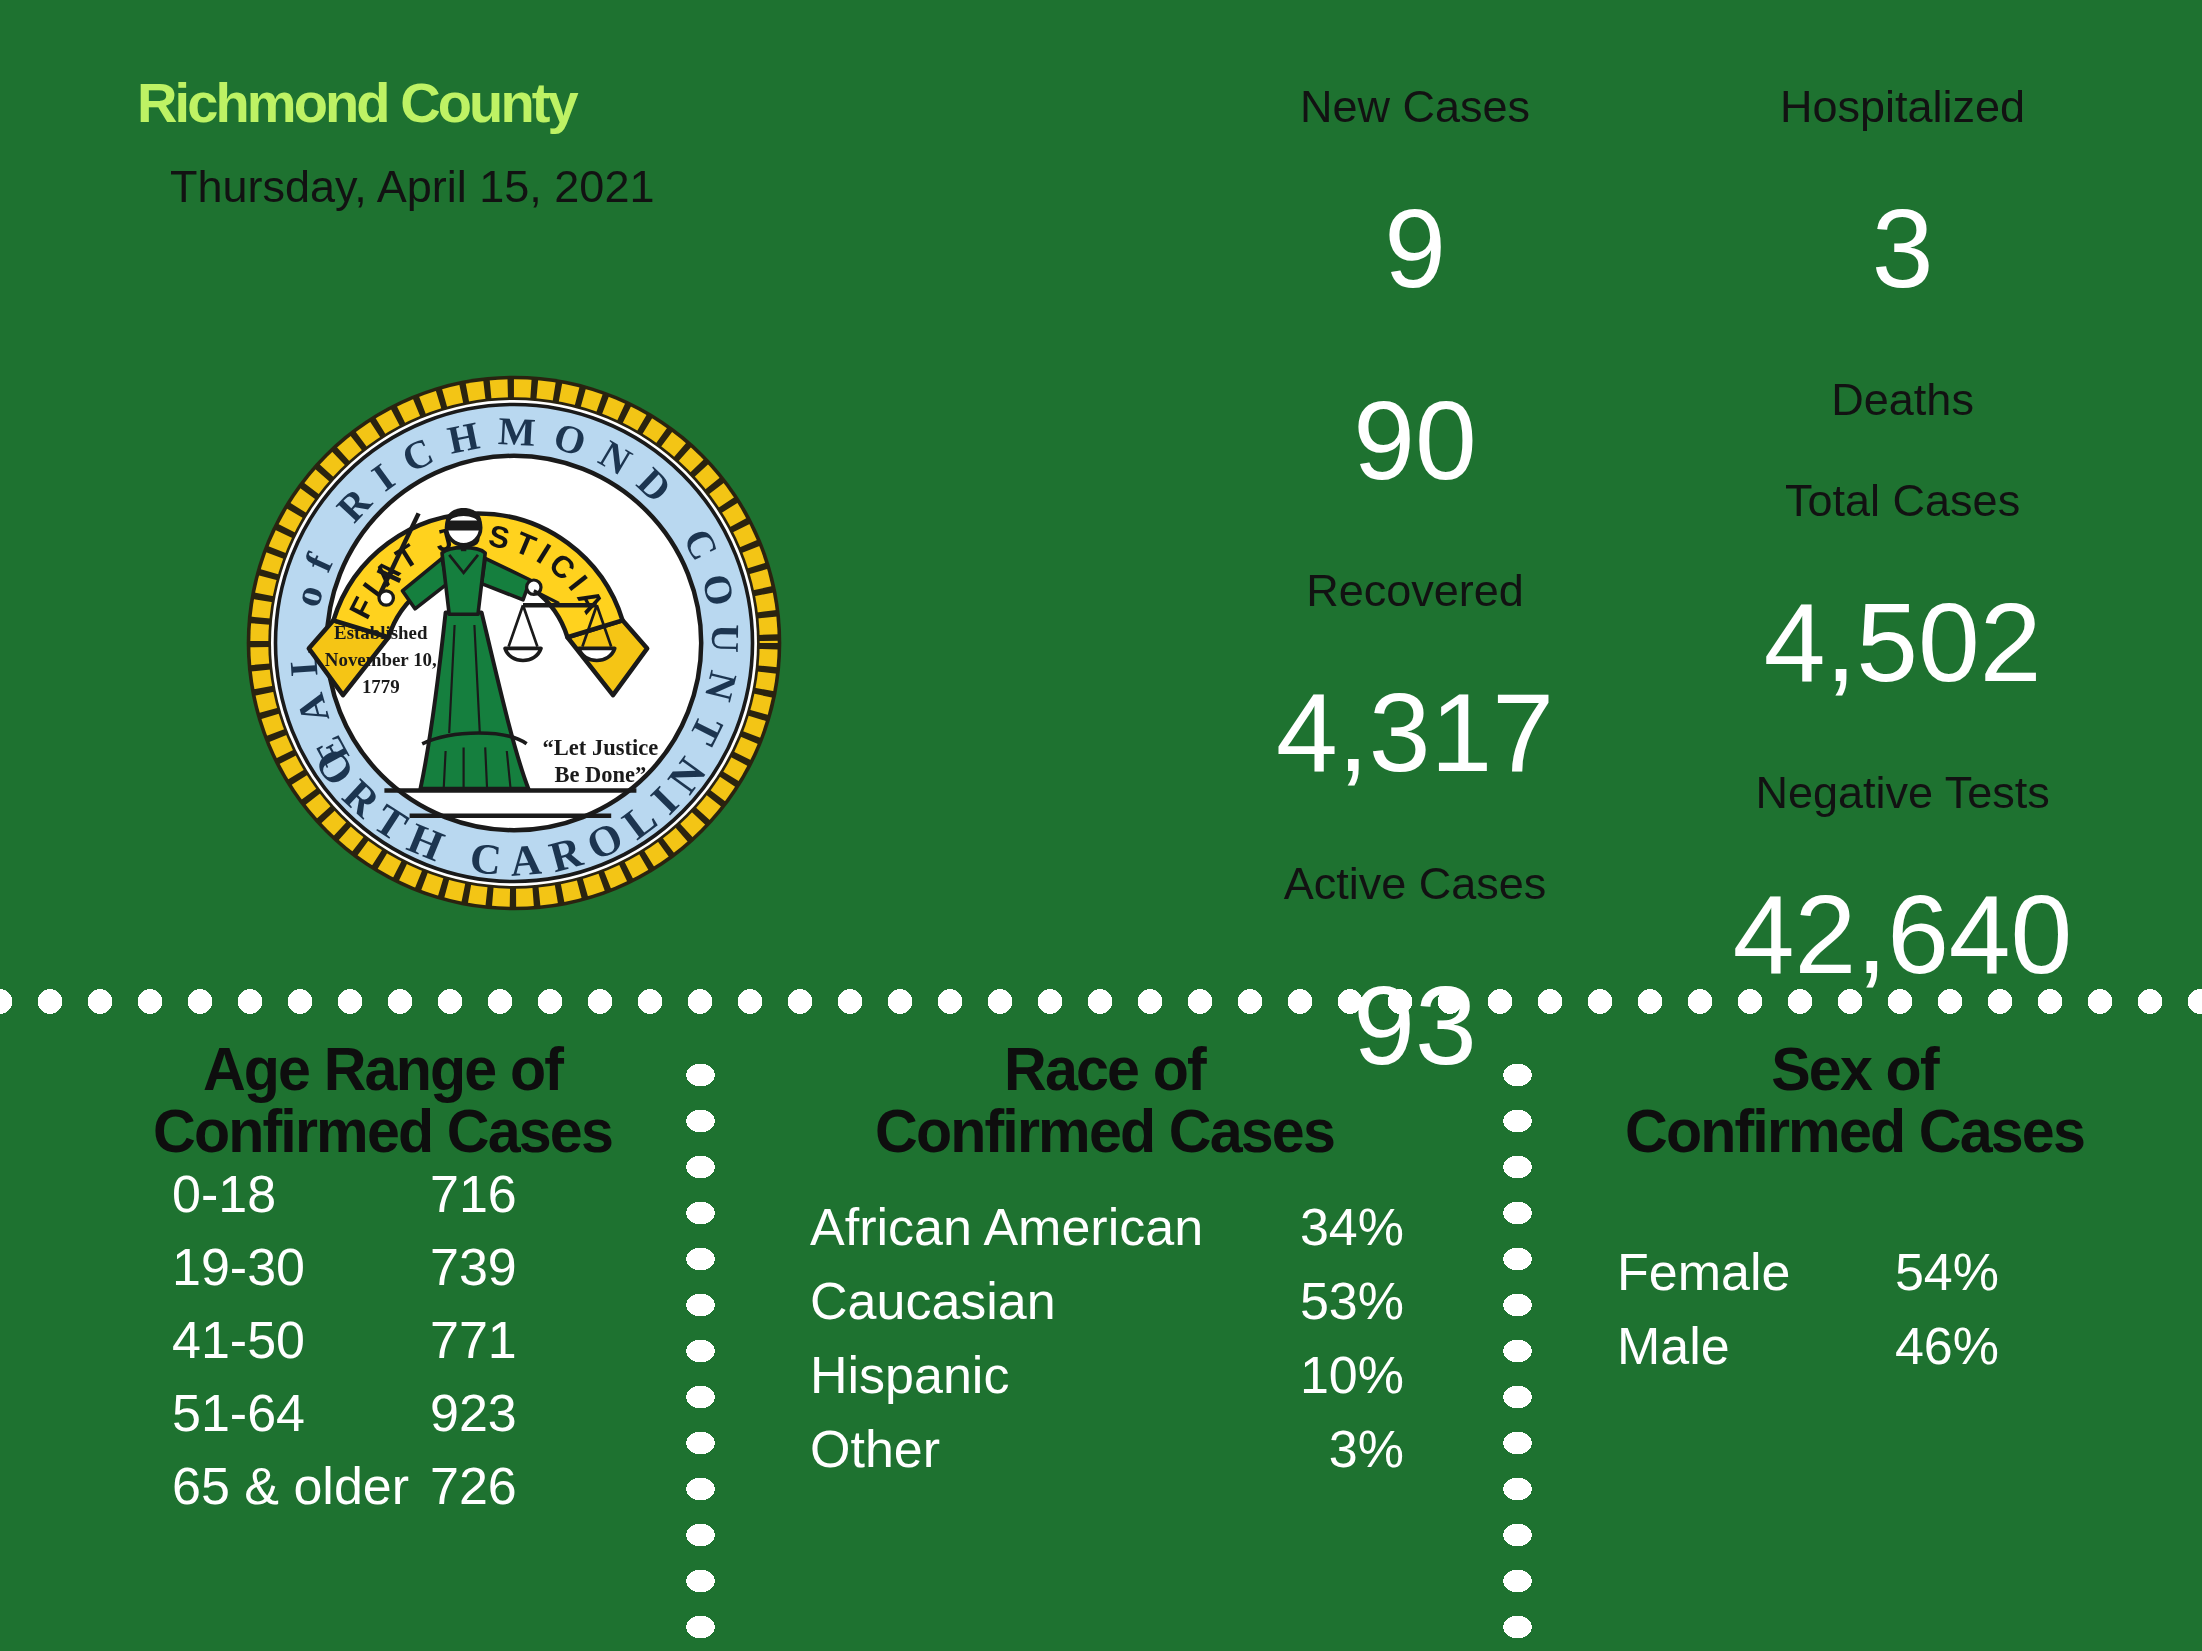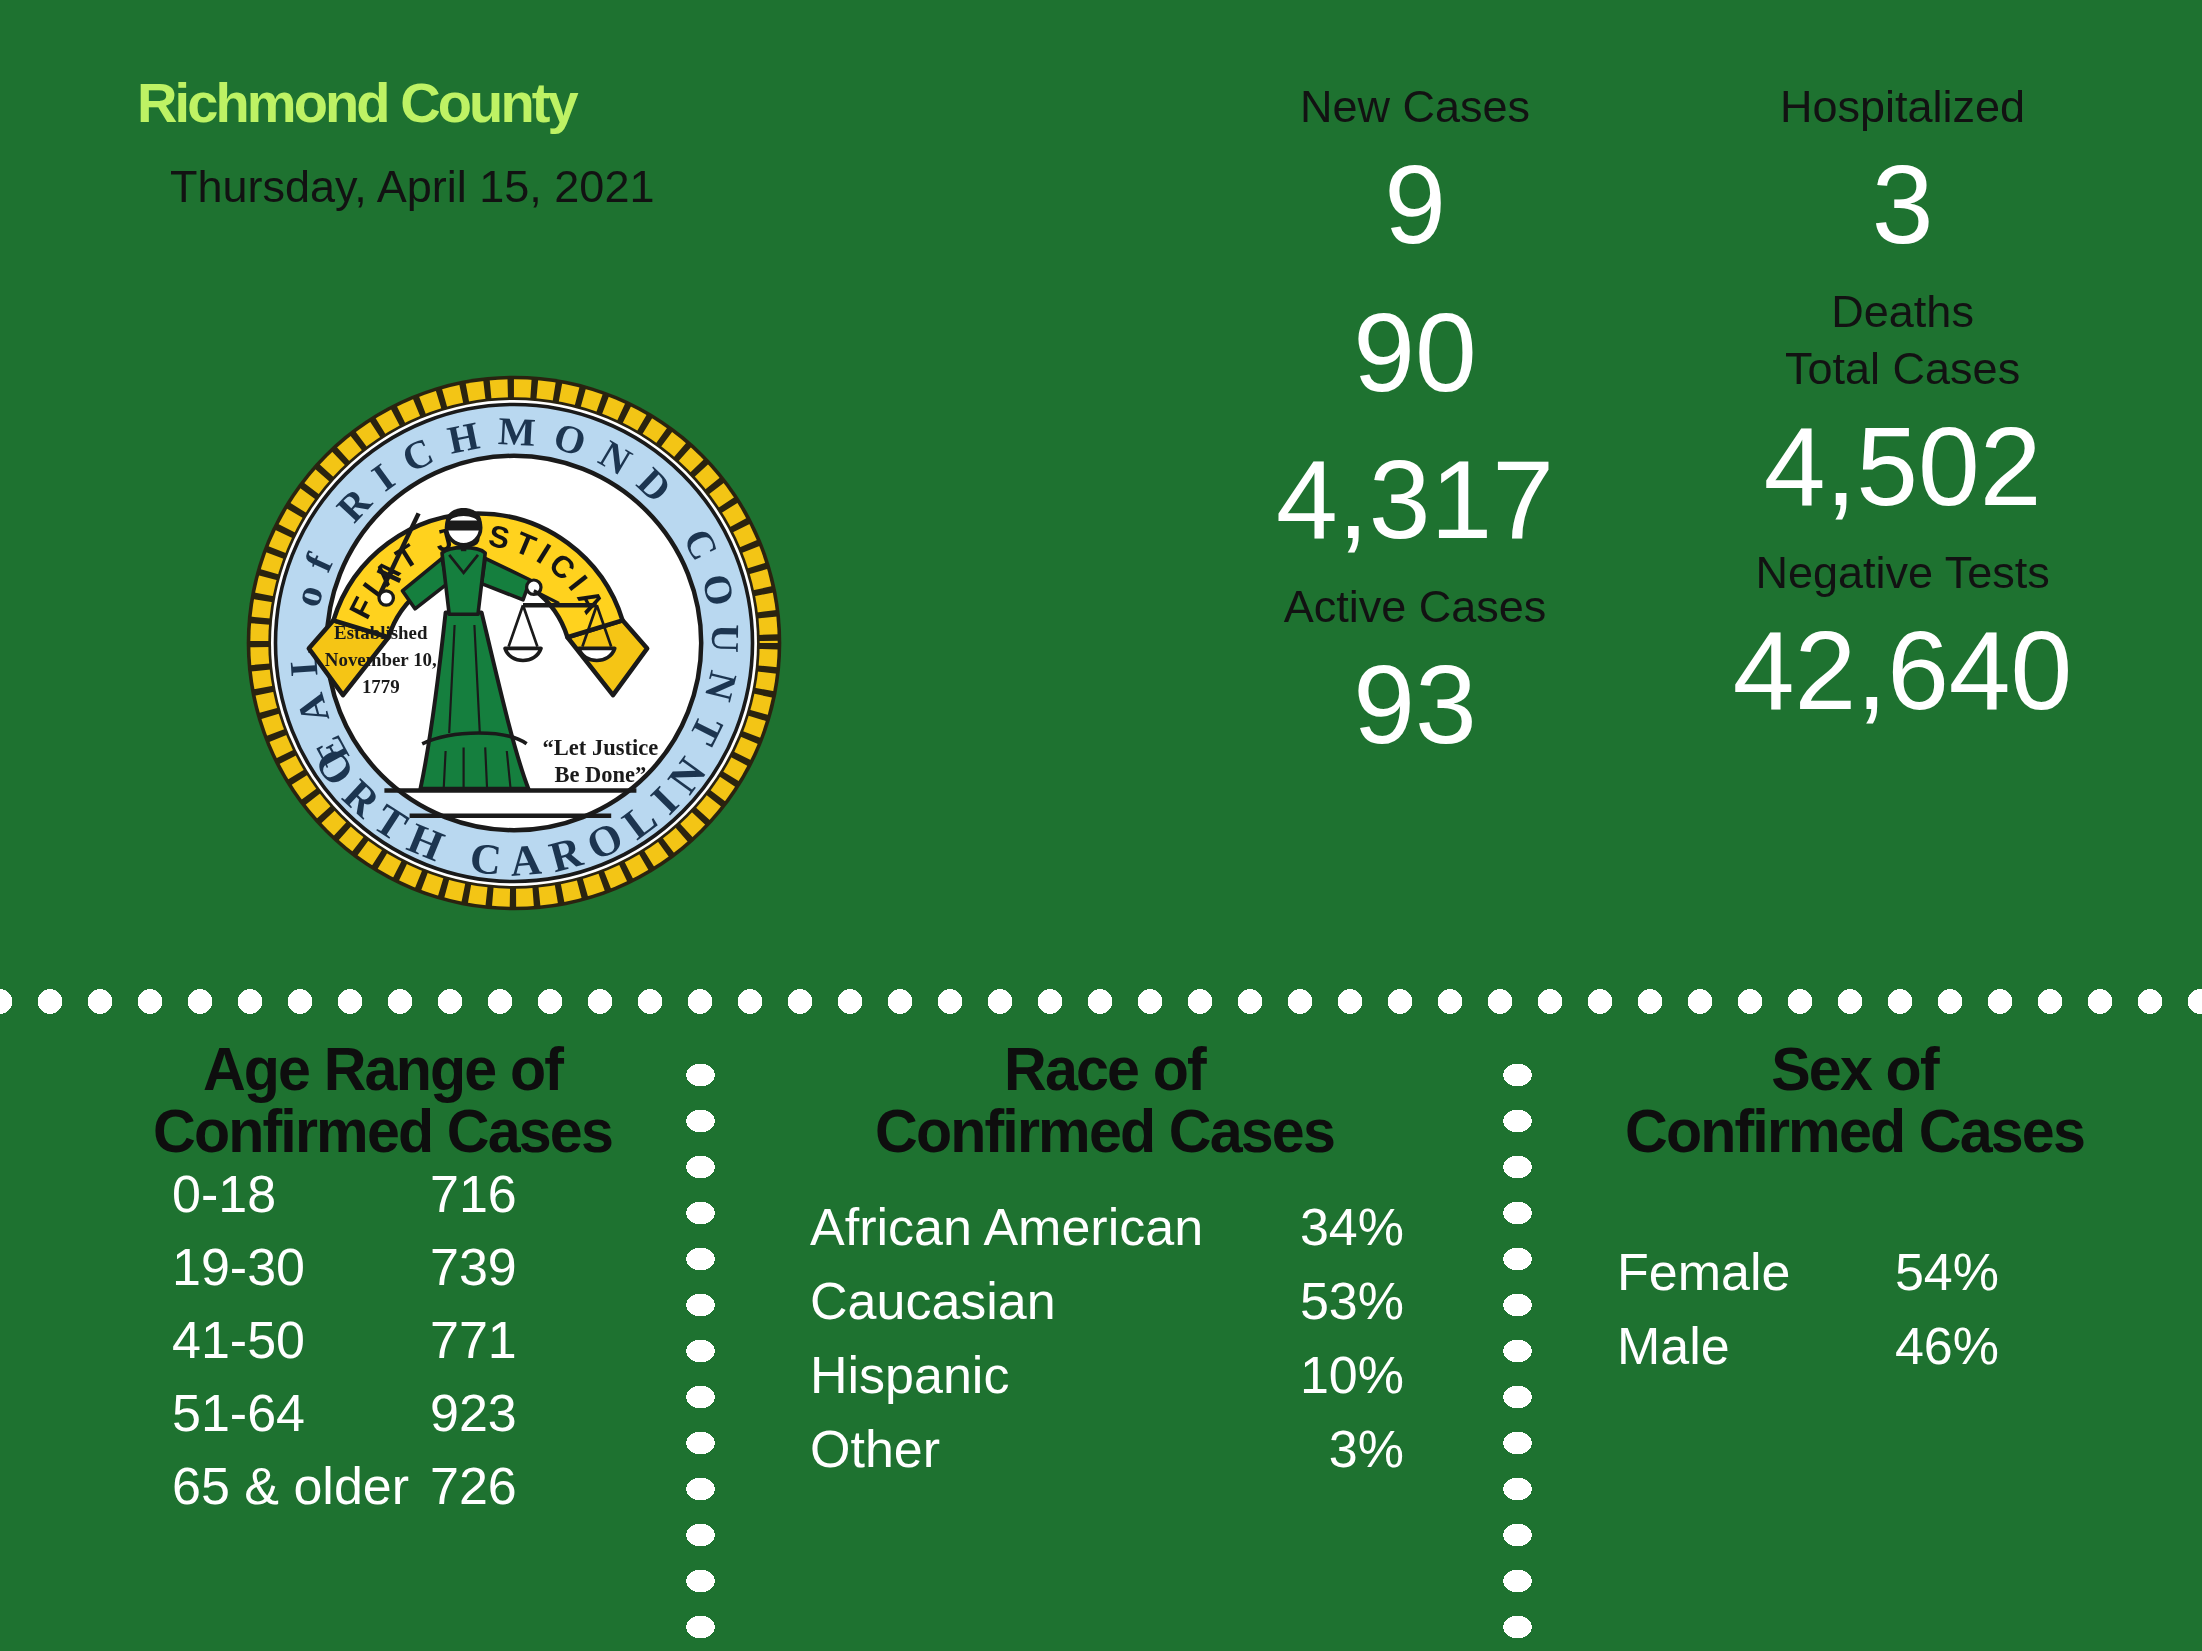--- a/index.html
+++ b/index.html
@@ -11,21 +11,21 @@
   .header{position:absolute;left:137px;top:54px;}
   .title-line{font-size:56px;font-weight:700;color:#bef264;line-height:98px;letter-spacing:-2.9px;}
   .date-line{margin-left:33px;margin-top:7.6px;font-size:45px;color:#121212;line-height:54px;}
   
   .seal{position:absolute;left:244px;top:373px;width:540px;height:540px;}
   .ring-text{font-family:"Liberation Serif",serif;font-weight:bold;fill:#1C3550;}
   .banner-text{font-family:"Liberation Sans",sans-serif;font-weight:bold;fill:#151515;}
   .inner-serif{font-family:"Liberation Serif",serif;font-weight:bold;fill:#1a1a1a;}
   
   .stats{position:absolute;left:1176px;top:78px;display:flex;gap:9.6px;}
-  .stat-col{width:478px;display:flex;flex-direction:column;text-align:center;}
+  .stat-col{width:478px;display:flex;flex-direction:column;text-align:center;gap:44px;}
   .stat-label{font-size:45px;line-height:57px;color:#121212;}
   .stat-value{font-size:111px;line-height:141px;color:#ffffff;margin-bottom:6.7px;font-weight:400;}
   
   .h-dots{
     position:absolute;left:0;top:989px;width:2202px;height:25px;
     background-image:radial-gradient(circle 12.4px at 50% 50%, #ffffff 99%, transparent 100%);
     background-size:50px 25px;background-position:-25px 0;background-repeat:repeat-x;
   }
   .v-dots{
     position:absolute;top:1052px;width:29px;height:599px;
@@ -127,20 +127,21 @@
       <text class="inner-serif" x="198" y="212" font-size="12.5" text-anchor="middle">“Let Justice</text>
       <text class="inner-serif" x="198" y="227" font-size="12.5" text-anchor="middle">Be Done”</text>
     </svg>
   </div>
 
   <div class="stats">
     <div class="stat-col">
       <div class="stat-label">New Cases</div>
       <div class="stat-value">9</div>
       <div class="stat-value">90</div>
+      <div class="stat-label">Recovered</div>
       <div class="stat-value">4,317</div>
       <div class="stat-label">Active Cases</div>
       <div class="stat-value">93</div>
     </div>
     <div class="stat-col">
       <div class="stat-label">Hospitalized</div>
       <div class="stat-value">3</div>
       <div class="stat-label">Deaths</div>
       <div class="stat-label">Total Cases</div>
       <div class="stat-value">4,502</div>

